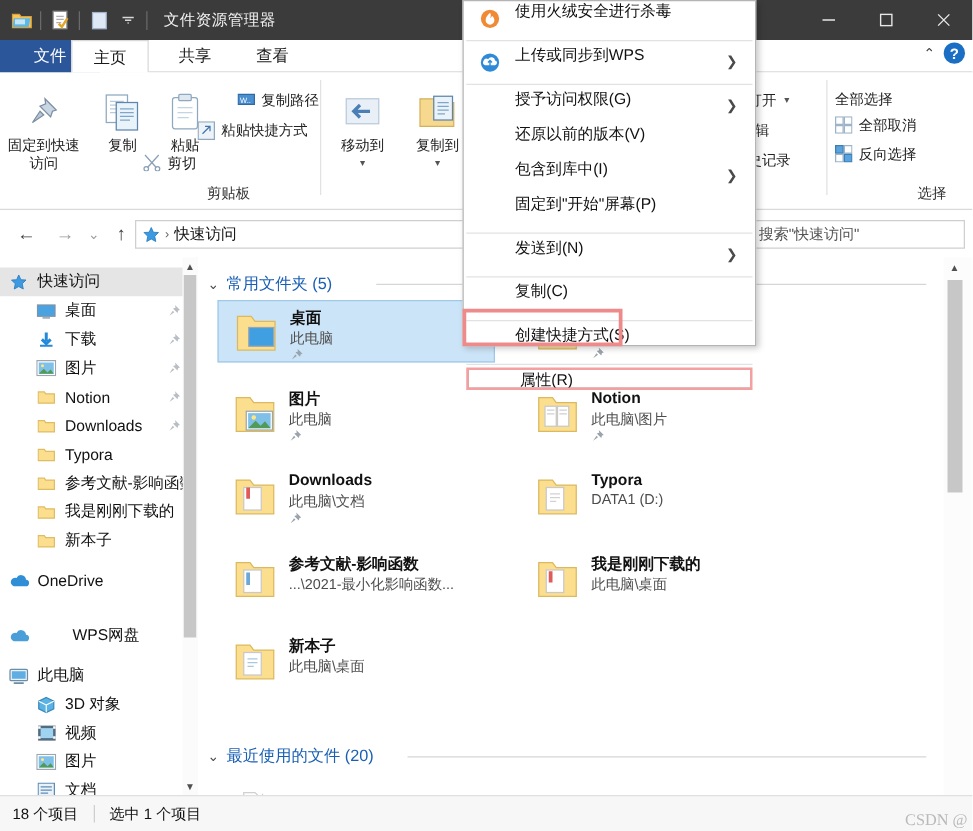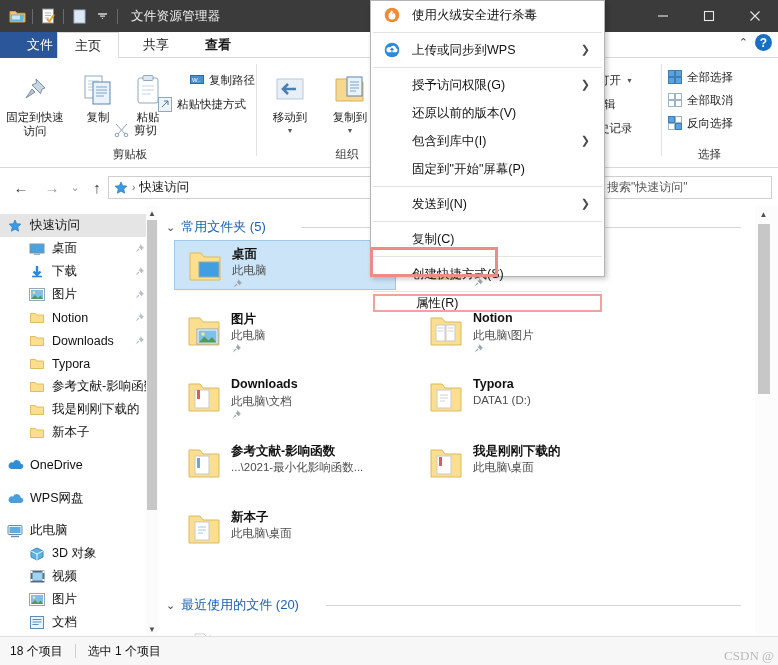--- a/index.html
+++ b/index.html
@@ -49,21 +49,21 @@
     display:flex; align-items:center; justify-content:center;
   }
 
   
   .ribbon {
     position:absolute; left:0; top:58px; width:778px; height:110px;
     background:#fff; border-bottom:1px solid #d9d9d9; overflow:hidden;
   }
   .rgroup { position:absolute; top:0; height:110px; }
   .rgroup-label {
-    position:absolute; bottom:6px; width:100%; text-align:center;
+    position:absolute; bottom:6px; width:100%; text-align:right;
     font-size:11.5px; color:#333;
   }
   .rgroup-divider { position:absolute; top:6px; width:1px; height:92px; background:#e2e2e2; }
   .bigbtn {
     position:absolute; top:8px; width:60px; text-align:center;
     font-size:11.5px; color:#222; line-height:14px;font-family:Liberation Serif, serif;
   }
   .bigbtn .gi { height:40px; display:flex; align-items:flex-end; justify-content:center; margin-bottom:4px;}
   .smallbtn {
     position:absolute; display:flex; align-items:center; gap:5px;
@@ -152,21 +152,21 @@
   }
   .status-text { font-size:12px; color:#111; margin-left:10px; }
   .status-sep { width:1px; height:14px; background:#cfcfcf; margin:0 12px; }
 
   
   .ctxmenu {
     position:absolute; left:370px; top:0; width:235px; height:277px;
     background:#fff; border:1px solid #b4b4b4; box-shadow:2px 2px 5px rgba(0,0,0,.22); z-index:50;
   }
   .mi {
-    position:relative; height:28px; display:flex; align-items:center;
+    position:relative; height:28px; display:flex; align-items:flex-start;
     font-size:12.5px; color:#111; padding-left:41px;
   }
   .mi .mi-ic { position:absolute; left:13px; top:6px; width:16px; height:16px; }
   .mi .submenu-arrow { position:absolute; right:14px; top:7px; font-size:11px; color:#4a4a4a; }
   .msep { height:1px; background:#e2e2e2; margin:3px 2px; }
   .mi.hl {
     background:#fff; outline:2px solid #f4a0a0; outline-offset:-1px;
     border:1px solid #9a9a9a; margin:0 3px; height:16px;
   }
   .hlbox {
@@ -233,21 +233,21 @@
           <path d="M1.5 1.5l9 9M10.5 1.5l-9 9" stroke="#e8e8e8" stroke-width="1.1"></path>
         </svg>
     </div>
   </div>
 </div>
 
 <div class="tabstrip">
   <div class="tab tab-file" style="left:0;width:80px;">文件</div>
   <div class="tab tab-active" style="left:57px;width:62px;">主页</div>
   <div class="tab" style="left:127px;width:58px;">共享</div>
-  <div class="tab" style="left:189px;width:58px;font-weight:bold;">查看</div>
+  <div class="tab" style="left:189px;width:58px;">查看</div>
   <div class="helpicons">
     <span class="chev-up">⌃</span>
     <span class="help-circle">?</span>
   </div>
 </div>
 
 <div class="ribbon">
 
   <div class="rgroup" style="left:0;width:257px;">
     <div class="bigbtn" style="left:5px;">
@@ -349,21 +349,21 @@
     <div class="smallbtn" style="left:8px;top:36px;">
       <span>辑</span>
     </div>
     <div class="smallbtn" style="left:2px;top:60px;">
       <span>史记录</span>
     </div>
     <div class="rgroup-divider" style="left:65px;"></div>
   </div>
 
   <div class="rgroup" style="left:662px;width:95px;">
-    <div class="smallbtn" style="left:6px;top:9px;">
+    <div class="smallbtn" style="left:6px;top:9px;flex-direction:column;">
       <svg width="14" height="14" viewBox="0 0 14 14">
         <rect x="0.5" y="0.5" width="6" height="6" fill="#5ba3de" stroke="#3d7fb5"></rect>
         <rect x="7.5" y="0.5" width="6" height="6" fill="#5ba3de" stroke="#3d7fb5"></rect>
         <rect x="0.5" y="7.5" width="6" height="6" fill="#5ba3de" stroke="#3d7fb5"></rect>
         <rect x="7.5" y="7.5" width="6" height="6" fill="#5ba3de" stroke="#3d7fb5"></rect>
       </svg>
       <span>全部选择</span>
     </div>
     <div class="smallbtn" style="left:6px;top:32px;">
       <svg width="14" height="14" viewBox="0 0 14 14">
@@ -533,21 +533,21 @@
 
   <div class="navitem root" style="margin-top:9px;">
     <span class="nicon">
       <svg width="17" height="12" viewBox="0 0 17 12">
           <path d="M4 10h9.5a2.6 2.6 0 0 0 .3-5.2A4 4 0 0 0 6.2 3.4 3.1 3.1 0 0 0 4 10z" fill="#2f8ed6"></path>
         </svg>
     </span>
     <span>OneDrive</span>
   </div>
 
-  <div class="navitem root" style="margin-top:11px;">
+  <div class="navitem root" style="margin-top:21px;gap:28px;">
     <span class="nicon">
       <svg width="17" height="12" viewBox="0 0 17 12">
           <path d="M4 10h9.5a2.6 2.6 0 0 0 .3-5.2A4 4 0 0 0 6.2 3.4 3.1 3.1 0 0 0 4 10z" fill="#4a9fd8"></path>
         </svg>
     </span>
     <span>WPS网盘</span>
   </div>
 
   <div class="navitem root" style="margin-top:9px;">
     <span class="nicon">

